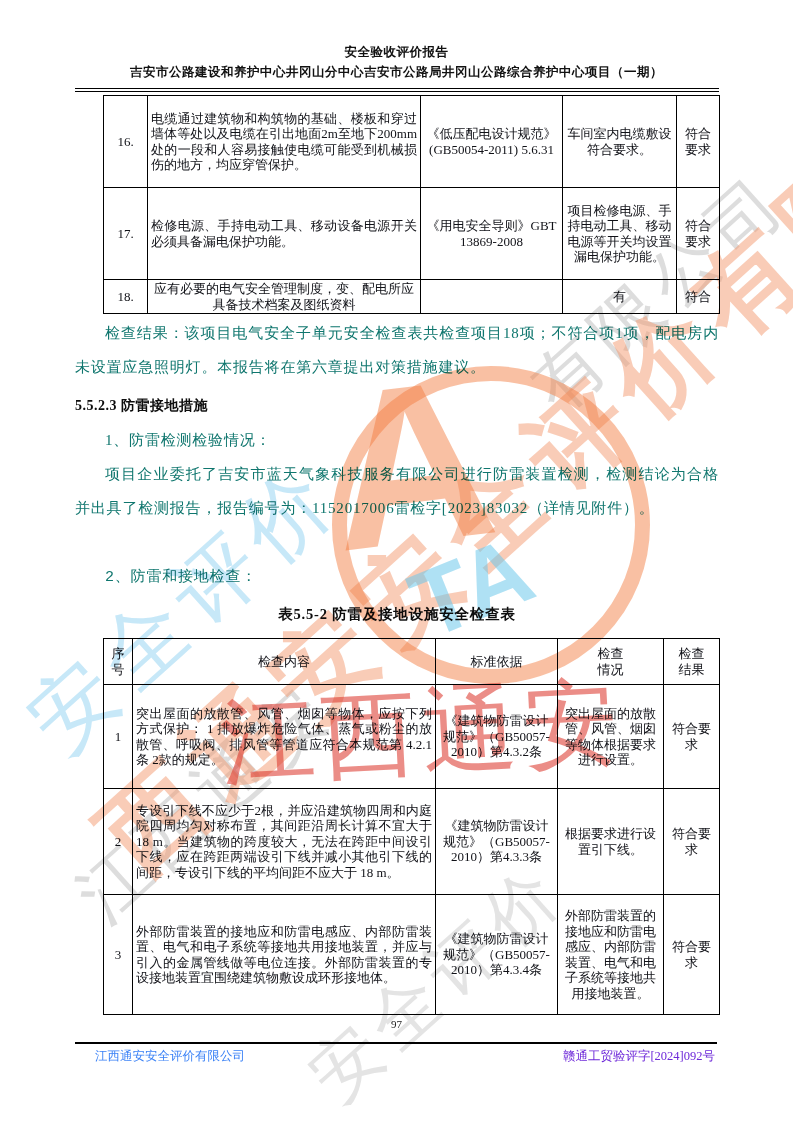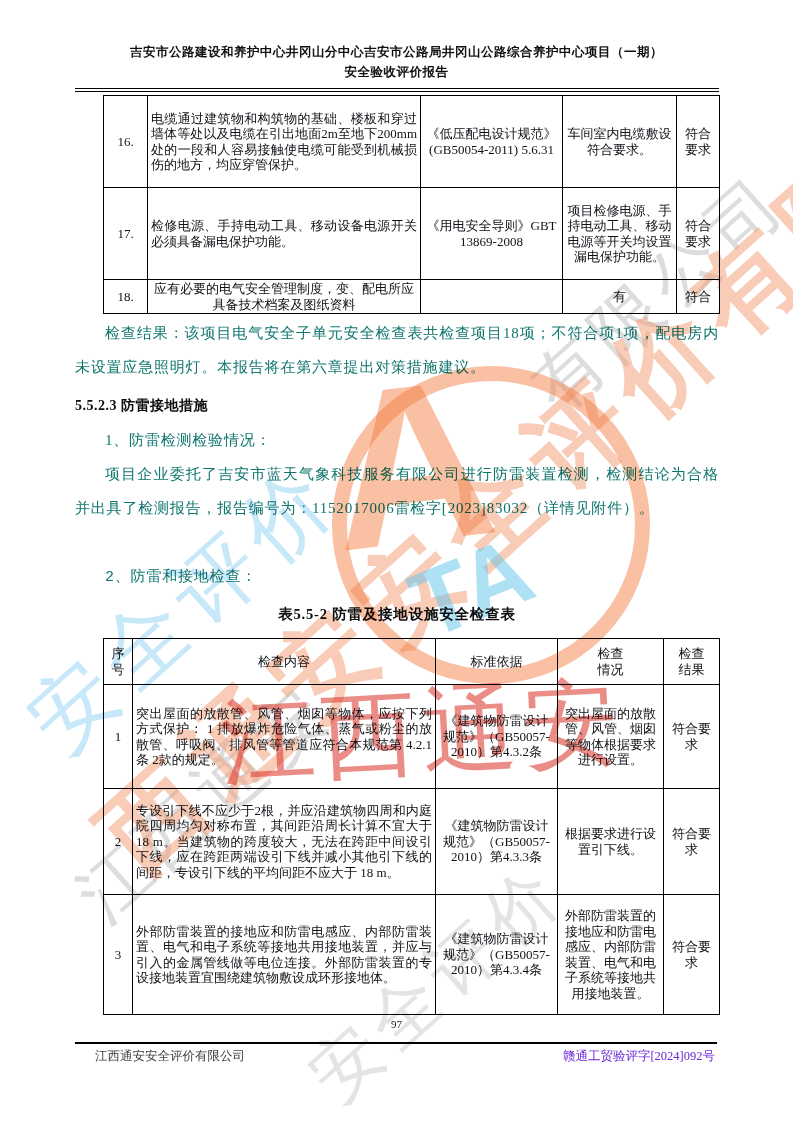--- a/index.html
+++ b/index.html
@@ -36,21 +36,21 @@
   .indent{text-indent:2em;}
   #p-summary{top:316px;text-indent:2em;}
   #h-5523{top:389px;font-weight:bold;font-size:14px;letter-spacing:.5px;color:#0d0d0d;}
   #p-item1{top:423px;}
   #p-main{top:457px;}
   #p-item2{top:561px;font-family:Liberation Mono, monospace;}
   #caption{top:597px;text-align:center;font-weight:bold;font-size:14.5px;color:#0d0d0d;}
   
   .pageno{position:absolute;top:1018px;left:0;right:0;text-align:center;font-size:11px;color:#222;}
   .footer-rule{position:absolute;top:1042px;left:75px;right:76px;border-top:2px solid #000;}
-  .footer-left{position:absolute;top:1048px;left:95px;font-size:12.5px;color:#404040;}
+  .footer-left{position:absolute;top:1048px;left:95px;font-size:12.5px;color:#3b82f6;}
   .footer-right{position:absolute;top:1048px;right:78px;font-size:12.5px;color:#6d28d9;}
   
   .wm{position:absolute;inset:0;pointer-events:none;mix-blend-mode:multiply;}
   .wm *{position:absolute;white-space:nowrap;line-height:1;}
   .wm-ring{left:332px;top:366px;width:288px;height:288px;border:15px solid rgba(243,124,62,.48);border-radius:50%;}
   .wm-A{left:330px;top:352px;font-size:225px;font-weight:bold;transform:rotate(-7deg);
     color:rgba(243,124,62,.48);font-family:"Liberation Sans","DejaVu Sans",sans-serif;}
   .wm-ta{left:412px;top:540px;font-size:95px;font-weight:bold;transform:rotate(-22deg);
     color:rgba(110,200,235,.55);font-family:"Liberation Sans","DejaVu Sans",sans-serif;}
   .wm-orange-text{left:84px;top:816px;font-size:100px;letter-spacing:14px;font-weight:bold;
@@ -65,22 +65,22 @@
     transform:rotate(-42deg);transform-origin:0 0;color:rgba(150,150,150,.32);}
   .wm-gray3{left:298px;top:1062px;font-size:70px;letter-spacing:8px;
     transform:rotate(-42deg);transform-origin:0 0;color:rgba(150,150,150,.26);}
 </style>
 </head>
 <body>
 
 <div class="page">
 
   <div class="header">
+    <div>安全验收评价报告</div>
     <div>吉安市公路建设和养护中心井冈山分中心吉安市公路局井冈山公路综合养护中心项目（一期）</div>
-    <div>安全验收评价报告</div>
   </div>
   <div class="header-rule"></div>
 
   <table class="t1">
     <colgroup>
         <col style="width:44px">
         <col style="width:273px">
         <col style="width:142px">
         <col style="width:114px">
         <col style="width:43px">

